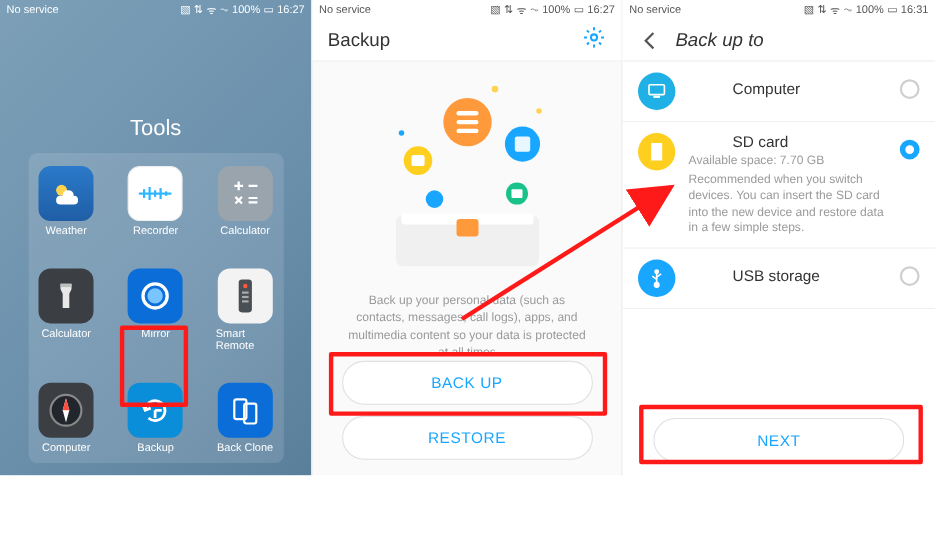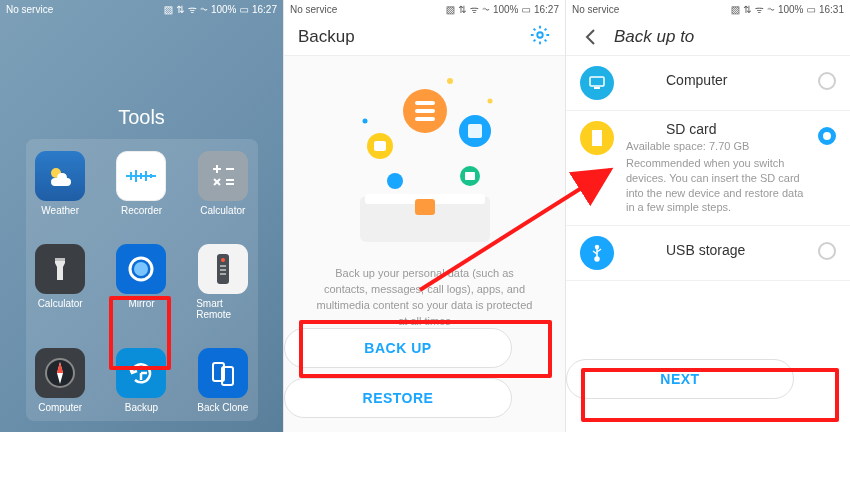--- a/index.html
+++ b/index.html
@@ -51,21 +51,21 @@
   .compass { background: #3b3f44; }
   .backup  { background: #0a8ed9; }
   .clone   { background: #0a6dd8; }
   .hl-red { position:absolute; border:4px solid #ff1a1a; border-radius:2px; pointer-events:none; }
   
   .p2 { width: 283px; border-left:1px solid #e5e5e5; border-right:1px solid #e5e5e5; background:#fafafa; }
   .titlebar { height:38px; display:flex; align-items:center; justify-content:space-between; padding:0 14px; background:#fff; border-bottom:1px solid #eee;}
   .titlebar .t { font-size:17px; color:#333; }
   .p2 .illus { height:210px; display:flex; align-items:center; justify-content:center; position:relative; }
   .p2 .desc { padding: 0 28px; text-align:center; color:#9a9a9a; font-size:11px; line-height:1.45; }
-  .btn-row { position:absolute; left:0; right:0; display:flex; justify-content:flex-start;font-weight:bold; }
+  .btn-row { position:absolute; left:0; right:0; display:flex; justify-content:center; }
   .btn {
     width: 228px; height:40px; border-radius:20px; border:1px solid #e0e0e0;
     background:#fff; display:flex; align-items:center; justify-content:center;
     color:#19a6ff; font-size:14px; letter-spacing:0.5px;
   }
   
   .p3 { width: 284px; background:#fff; }
   .p3 .titlebar { background:#fff; }
   .back-ico { width:22px; height:22px; display:flex; align-items:center; justify-content:center; color:#555; }
   .opt-list { }
@@ -322,21 +322,21 @@
             <path d="M9 10 L5 7 M9 8 L13 5"></path>
             <circle cx="9" cy="15" r="2" fill="#fff"></circle>
           </svg>
       </div>
       <div class="txt">
           <div class="name">USB storage</div>
         </div>
       <div class="radio"></div>
     </div>
   </div>
-  <div class="btn-row" style="bottom:33px;">
+  <div class="btn-row" style="bottom:12px;">
     <div class="btn">
         <span>NEXT</span>
       </div>
   </div>
   <div class="hl-red" style="left:15px; bottom:10px; width:258px; height:54px;"></div>
 </div>
 
 <svg class="arrow-svg" width="850" height="504">
   <defs>
     <marker id="ah" markerWidth="12" markerHeight="12" refX="9" refY="5" orient="auto">

